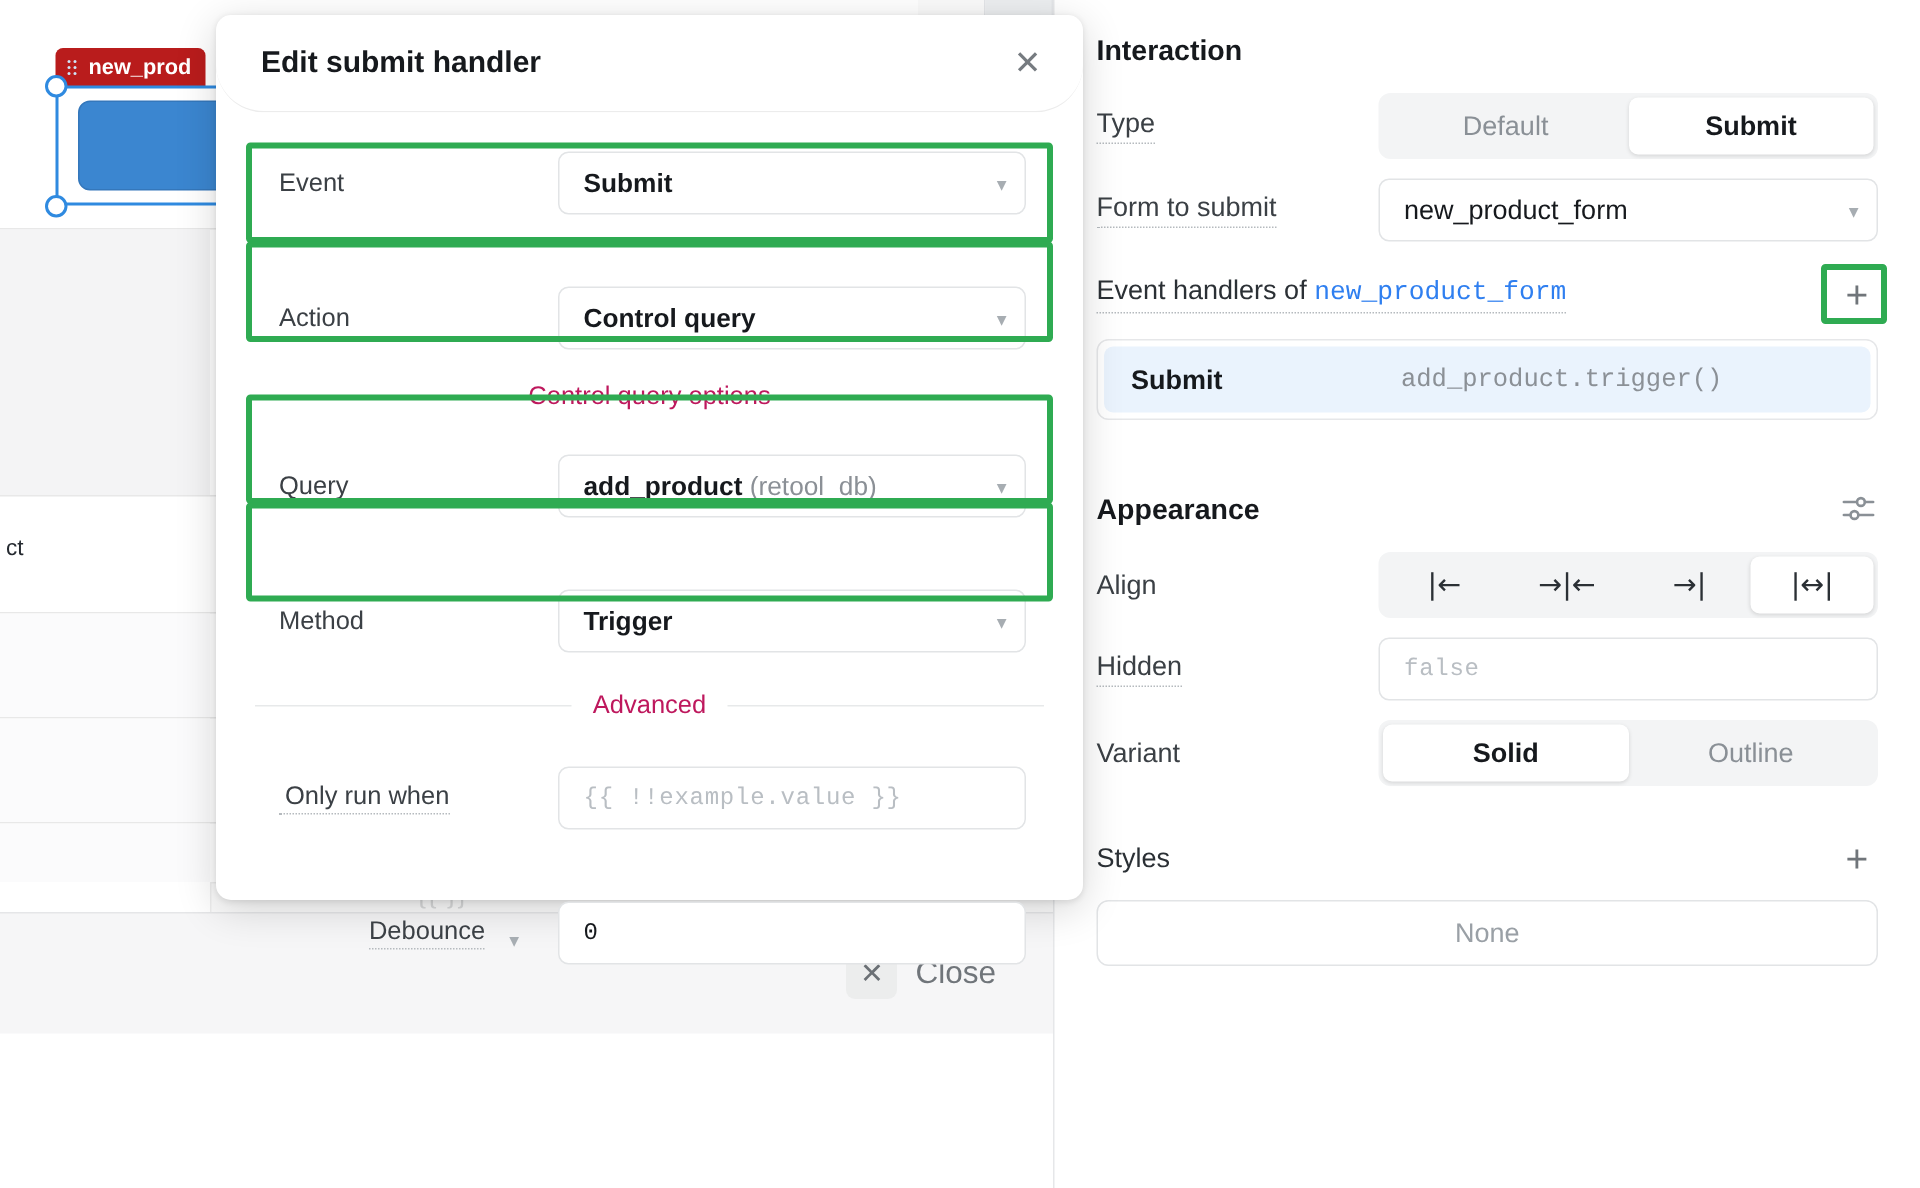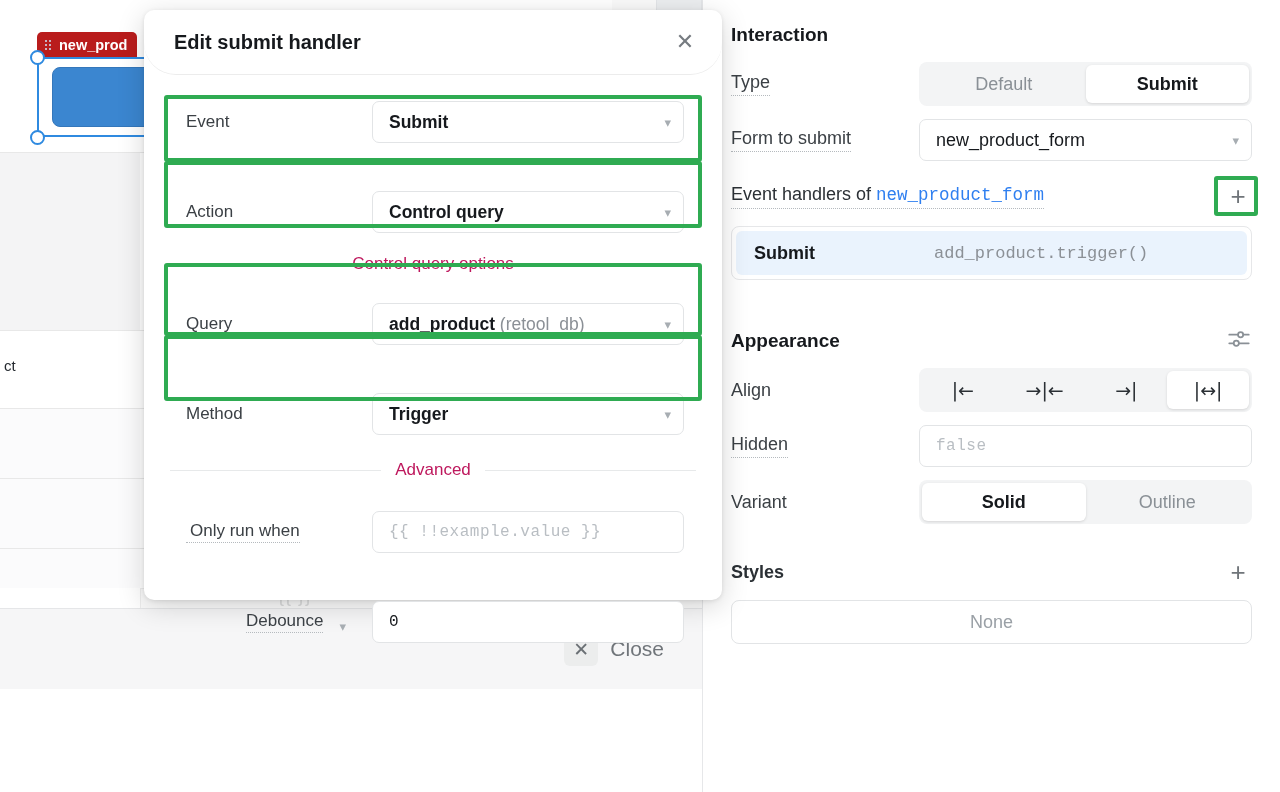--- a/index.html
+++ b/index.html
@@ -427,20 +427,20 @@
       <div class="plbl">Variant</div>
       <div class="seg">
         <div class="active">Solid</div>
         <div>Outline</div>
       </div>
     </div>
 
     <div class="spacer-16"></div>
 
     <div class="ehrow" style="height:52px">
-      <span class="sec-title" style="font-size:18px;font-weight:700;color:#2b3035">Styles</span>
+      <span class="sec-title" style="font-size:18px;font-weight:400;color:#2b3035">Styles</span>
       <span class="plus-ico">+</span>
     </div>
 
     <div class="styles-box">None</div>
 
   </div>
 </div>
 
 </body></html>

